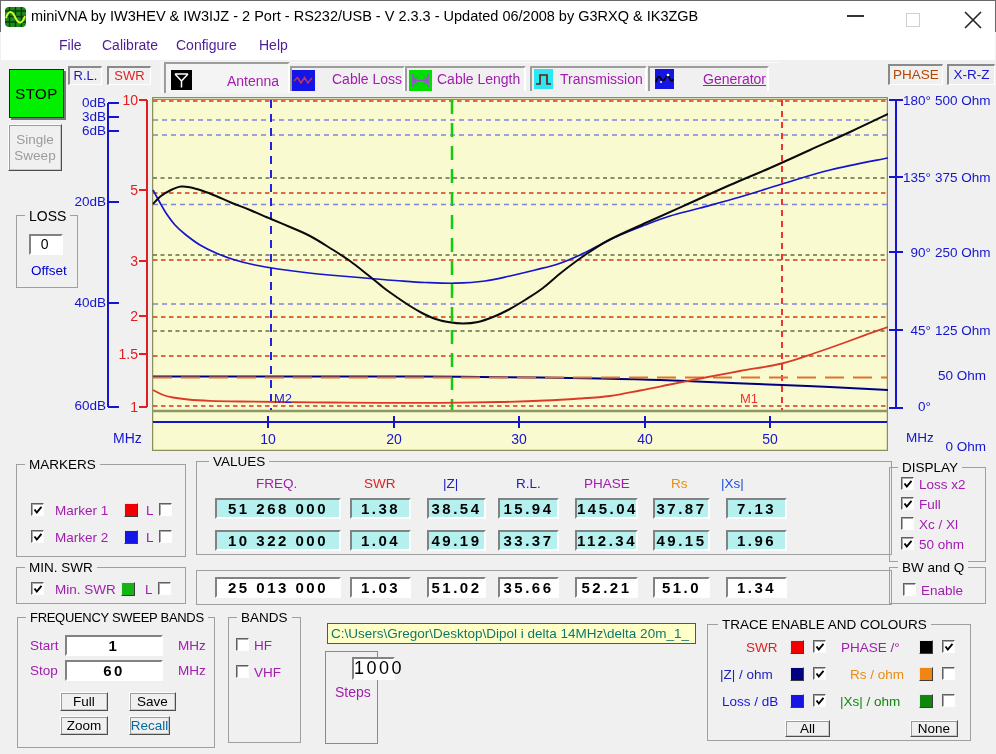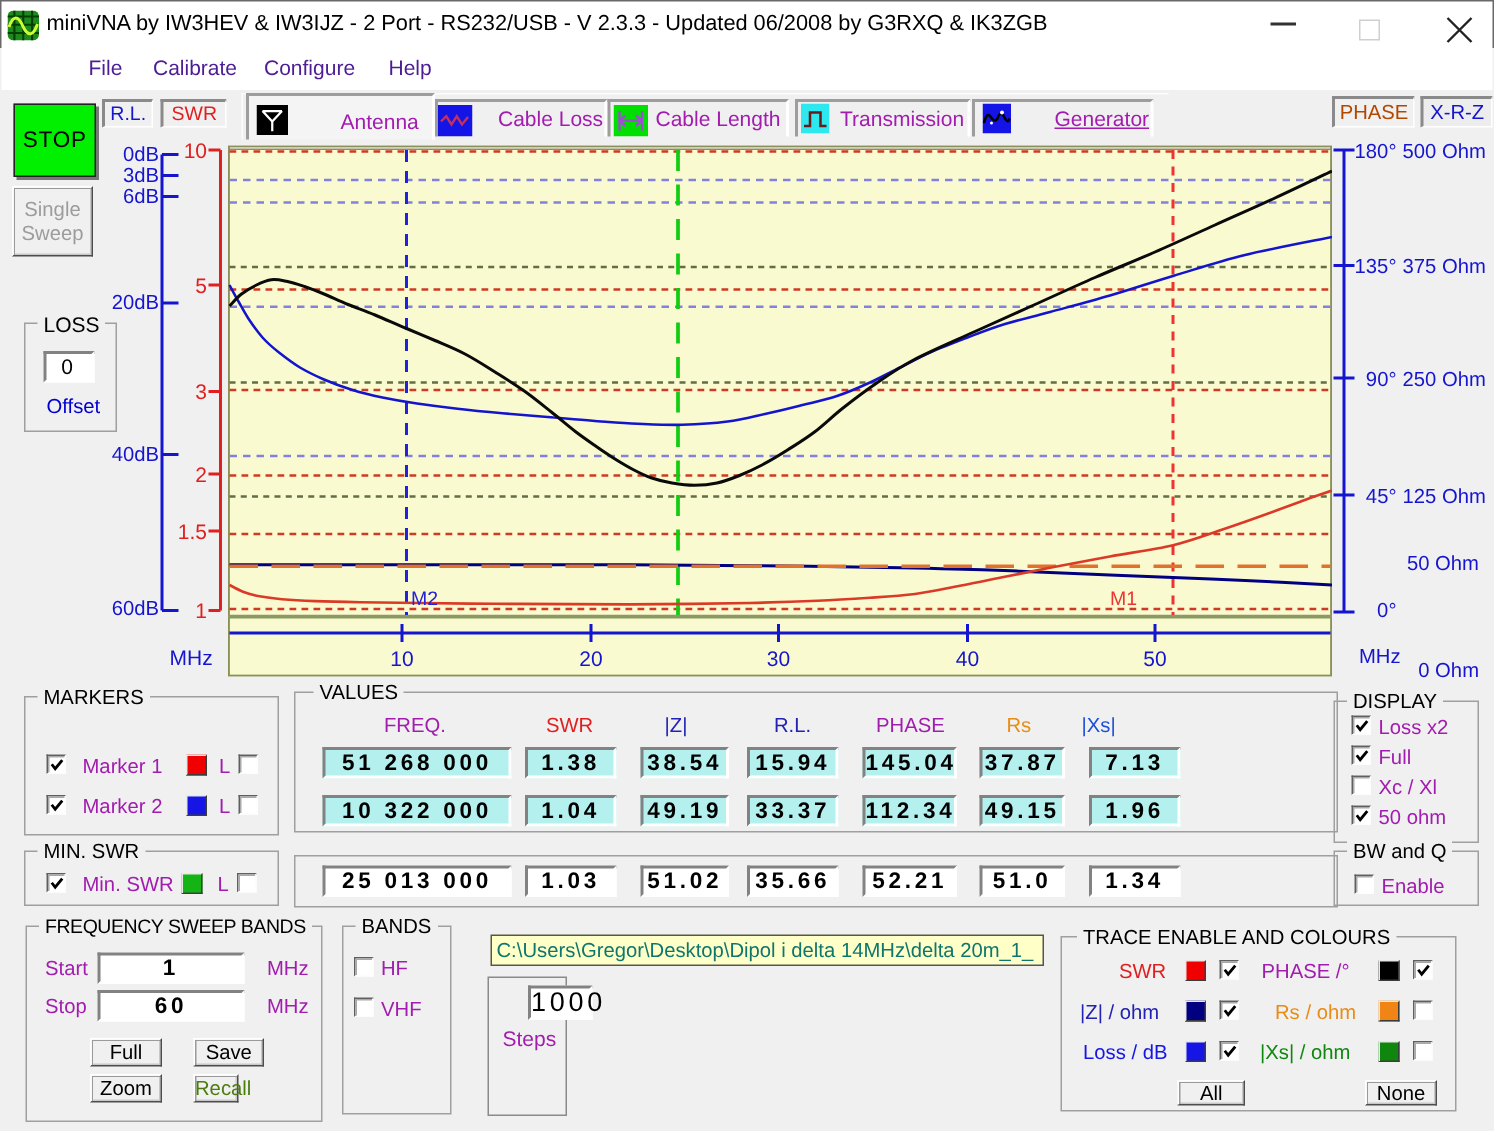--- a/index.html
+++ b/index.html
@@ -310,21 +310,21 @@
   </div>
 <div class="abs lab" style="left:30px;top:638px;">Start</div>
 <div class="vbox white" style="left:65px;top:635px;width:98px;">1</div>
 <div class="abs lab" style="left:178px;top:638px;">MHz</div>
 <div class="abs lab" style="left:30px;top:663px;">Stop</div>
 <div class="vbox white" style="left:65px;top:660px;width:98px;">60</div>
 <div class="abs lab" style="left:178px;top:663px;">MHz</div>
 <div class="abs btn" style="left:60px;top:692px;width:48px;height:19px;font-size:13.5px;line-height:17px;">Full</div>
 <div class="abs btn" style="left:129px;top:692px;width:47px;height:19px;font-size:13.5px;line-height:17px;">Save</div>
 <div class="abs btn" style="left:60px;top:716px;width:48px;height:19px;font-size:13.5px;line-height:17px;">Zoom</div>
-<div class="abs btn" style="left:129px;top:716px;width:30px;height:19px;font-size:13.5px;line-height:17px;color:#4d7c0f;">Recall</div>
+<div class="abs btn" style="left:129px;top:716px;width:41px;height:19px;font-size:13.5px;line-height:17px;color:#0369a1;">Recall</div>
 
 <div class="abs group" style="left:228px;top:617px;width:73px;height:126px;">
     <span class="glabel">BANDS</span>
   </div>
 <div class="cb" style="left:236px;top:638px;"></div>
 <div class="abs lab" style="left:254px;top:638px;">HF</div>
 <div class="cb" style="left:236px;top:665px;"></div>
 <div class="abs lab" style="left:254px;top:665px;">VHF</div>
 
 <div class="abs" style="left:327px;top:623px;width:369px;height:21px;background:#ffffc8;border:1px solid #555;box-sizing:border-box;font-size:13.5px;color:#0f766e;line-height:19px;padding-left:3px;white-space:nowrap;overflow:hidden;">C:\Users\Gregor\Desktop\Dipol i delta 14MHz\delta 20m_1_</div>

